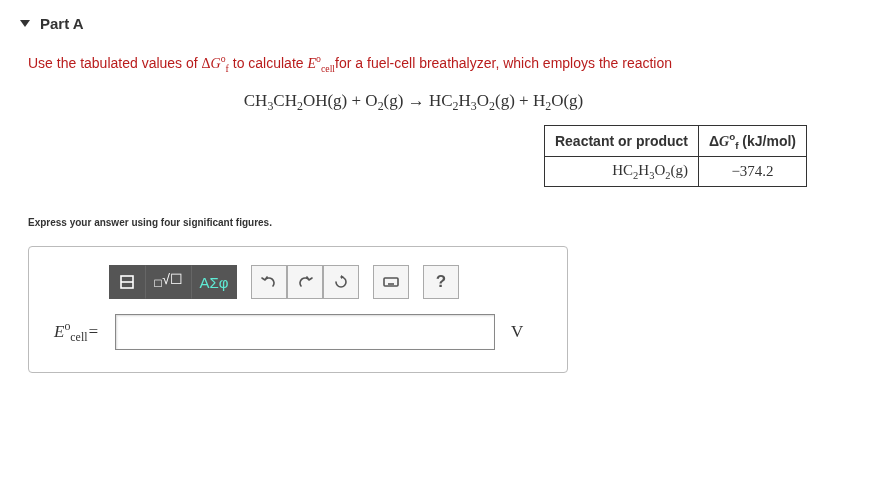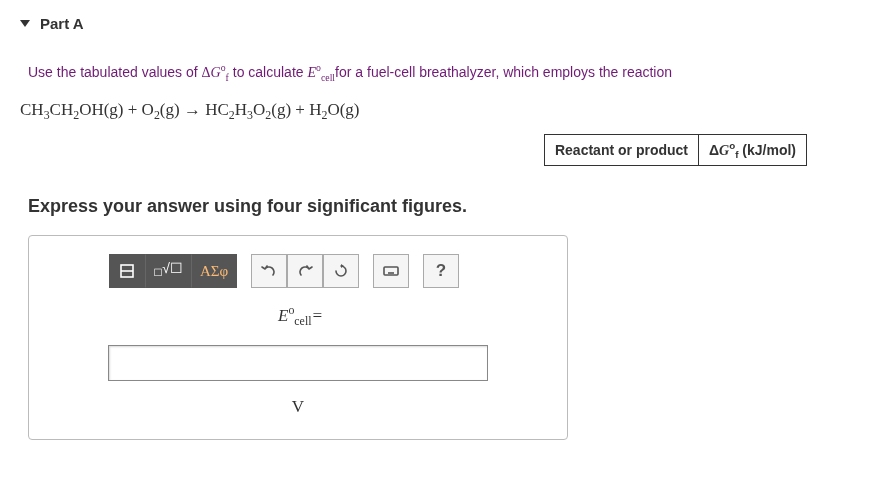--- a/index.html
+++ b/index.html
@@ -8,40 +8,40 @@
     color: #333;
     margin: 0;
     padding: 15px 20px 20px 20px;
     width: 842px;
     box-sizing: border-box;
   }
   .part-header {
     display: flex;
     align-items: center;
     gap: 10px;
-    margin-bottom: 30px;
+    margin-bottom: 21px;
   }
   .triangle-down {
     width: 0;
     height: 0;
     border-left: 5px solid transparent;
     border-right: 5px solid transparent;
     border-top: 7px solid #333;
   }
   .part-label {
     font-weight: bold;
     font-size: 15px;
   }
   .prompt {
-    color: #701a75;
+    color: #b91c1c;
     margin-left: 8px;
     margin-bottom: 18px;
   }
   .equation-wrap {
-    text-align: left;
+    text-align: center;
     margin-right: 15px;
     margin-bottom: 10px;
     font-family: "Times New Roman", serif;
     font-size: 17px;
   }
   .table-wrap {
     display: flex;
     justify-content: flex-end;
     margin-right: 15px;
     margin-bottom: 30px;
@@ -61,21 +61,21 @@
     font-weight: bold;
     font-size: 14px;
   }
   td.val {
     text-align: center;
   }
   .instruction {
     font-weight: bold;
     margin-left: 8px;
     margin-bottom: 18px;
-    font-size: 18px;
+    font-size: 10px;
     color: #333;
   }
   .input-panel {
     border: 1px solid #bbb;
     border-radius: 4px;
     width: 540px;
     margin-left: 8px;
     padding: 18px 20px 22px 20px;
     box-sizing: border-box;
   }
@@ -110,21 +110,20 @@
   .tool-btn.wide {
     width: 46px;
   }
   .tool-spacer {
     width: 14px;
   }
   .input-row {
     display: flex;
     align-items: center;
     gap: 16px;
-    flex-direction: column;
   }
   .var-label {
     font-family: "Times New Roman", serif;
     font-size: 17px;
     font-style: italic;
     width: 50px;
     text-align: right;
   }
   .answer-input {
     width: 380px;
@@ -164,39 +163,43 @@
   <span class="serif">CH<span class="sub">3</span>CH<span class="sub">2</span>OH(g) + O<span class="sub">2</span>(g) → HC<span class="sub">2</span>H<span class="sub">3</span>O<span class="sub">2</span>(g) + H<span class="sub">2</span>O(g)</span>
 </div>
 
 <div class="table-wrap">
   <table>
     <tbody>
         <tr>
       <th>Reactant or product</th>
       <th>Δ<span class="serif-it">G</span><span class="sup">o</span><span class="sub">f</span> (kJ/mol)</th>
     </tr>
+    <tr>
+      <td class="serif">HC<span class="sub">2</span>H<span class="sub">3</span>O<span class="sub">2</span>(g)</td>
+      <td class="val">−374.2</td>
+    </tr>
   </tbody>
     </table>
 </div>
 
 <div class="instruction">Express your answer using four significant figures.</div>
 
 <div class="input-panel">
   <div class="toolbar">
     <div class="tool-btn dark">
       <svg class="ico ico-dark" viewBox="0 0 16 16">
           <rect x="2" y="2" width="12" height="12"></rect>
           <line x1="2" y1="8" x2="14" y2="8"></line>
         </svg>
     </div>
     <div class="tool-btn dark wide">
       <span style="color:#fff;font-size:13px;"><span style="font-size:10px">☐</span><span style="font-size:14px;position:relative;top:-3px">√☐</span></span>
     </div>
     <div class="tool-btn dark wide">
-      <span style="color:#fdba74;font-family:Liberation Serif, serif;text-align:center;">ΑΣφ</span>
+      <span style="color:#5eead4;font-family:Liberation Sans, sans-serif;text-align:center;">ΑΣφ</span>
     </div>
     <div class="tool-spacer"></div>
     <div class="tool-btn">
       <svg class="ico" viewBox="0 0 16 16">
           <path d="M12 12 A5 5 0 1 0 4 6 M4 6 L1 4 M4 6 L6 3" stroke-linecap="round"></path>
         </svg>
     </div>
     <div class="tool-btn">
       <svg class="ico" viewBox="0 0 16 16">
           <path d="M4 12 A5 5 0 1 1 12 6 M12 6 L15 4 M12 6 L10 3" stroke-linecap="round"></path>

